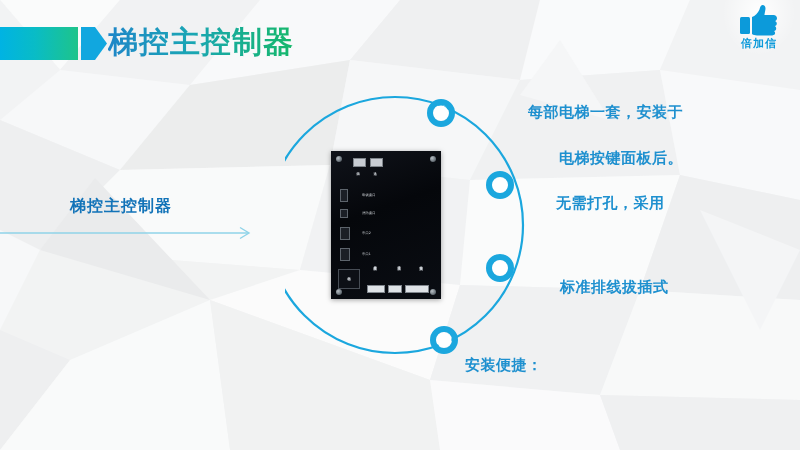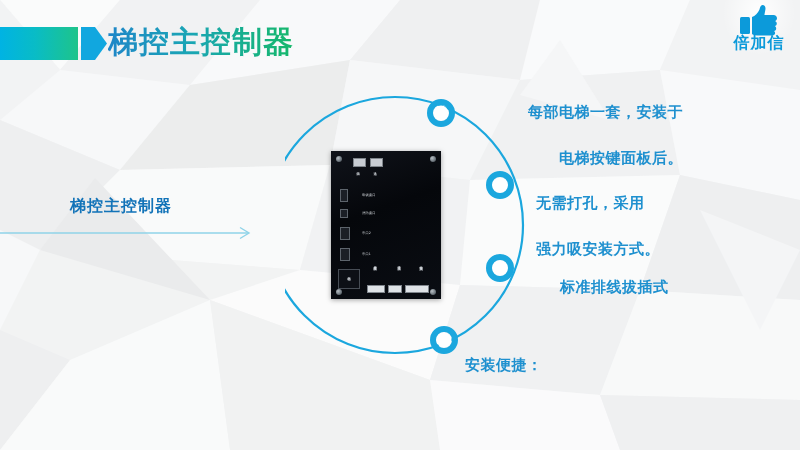--- a/index.html
+++ b/index.html
@@ -71,21 +71,21 @@
     pointer-events: none;
   }
   .logo-icon {
     position: relative;
     display: block;
     margin: 0 auto;
   }
   .logo-name {
     position: relative;
     display: block;
-    font-size: 16px;
+    font-size: 11px;
     font-weight: bold;
     color: #0c9ada;
     letter-spacing: 1px;
     line-height: 12px;
     margin-top: 1px;
   }
   
   .left-label {
     position: absolute;
     left: 70px;
@@ -172,21 +172,21 @@
   .note {
     position: absolute;
     font-size: 15px;
     font-weight: bold;
     color: #1e90cf;
     line-height: 23px;
     letter-spacing: 0.5px;
     white-space: pre-line;
   }
   .note-1 { left: 528px; top: 77px; text-align: right; }
-  .note-2 { left: 536px; top: 168px; }
+  .note-2 { left: 556px; top: 168px; }
   .note-3 { left: 560px; top: 252px; }
   .note-4 { left: 465px; top: 330px; }
   .note-4 .size-line {
     display: block;
     padding-left: 24px;
   }
 </style>
 </head>
 <body>
 
@@ -309,21 +309,20 @@
     </div>
   </div>
 
   <div class="note note-1">
     <span>每部电梯一套，安装于</span><br>
     <span>电梯按键面板后。</span>
   </div>
 
   <div class="note note-2">
     <span>无需打孔，采用</span><br>
-    <span>强力吸安装方式。</span>
   </div>
 
   <div class="note note-3">
     <span>标准排线拔插式</span><br>
   </div>
 
   <div class="note note-4">
     <span>安装便捷：</span><br>
   </div>
 

